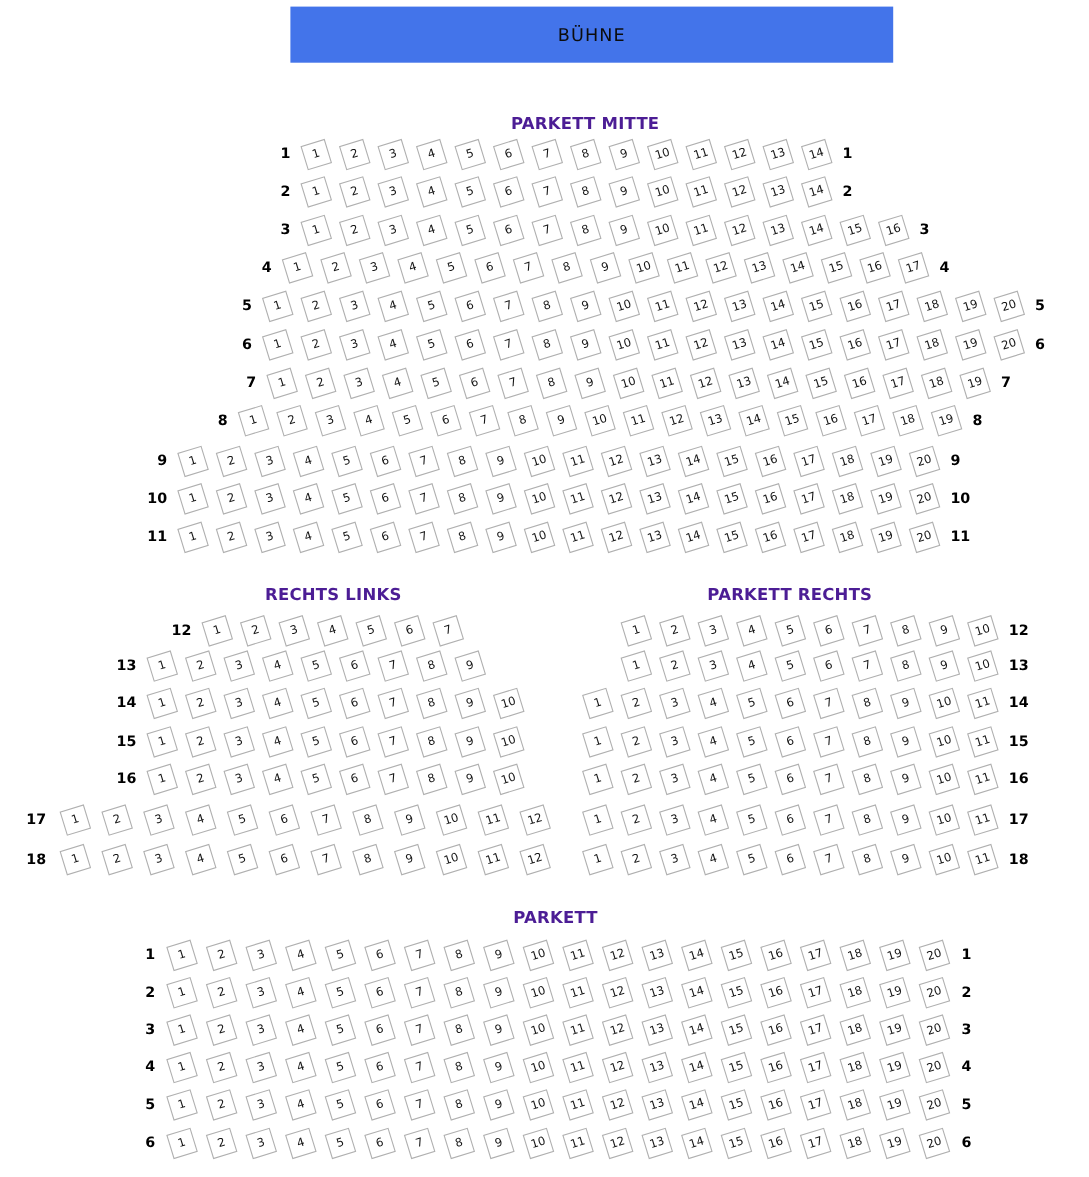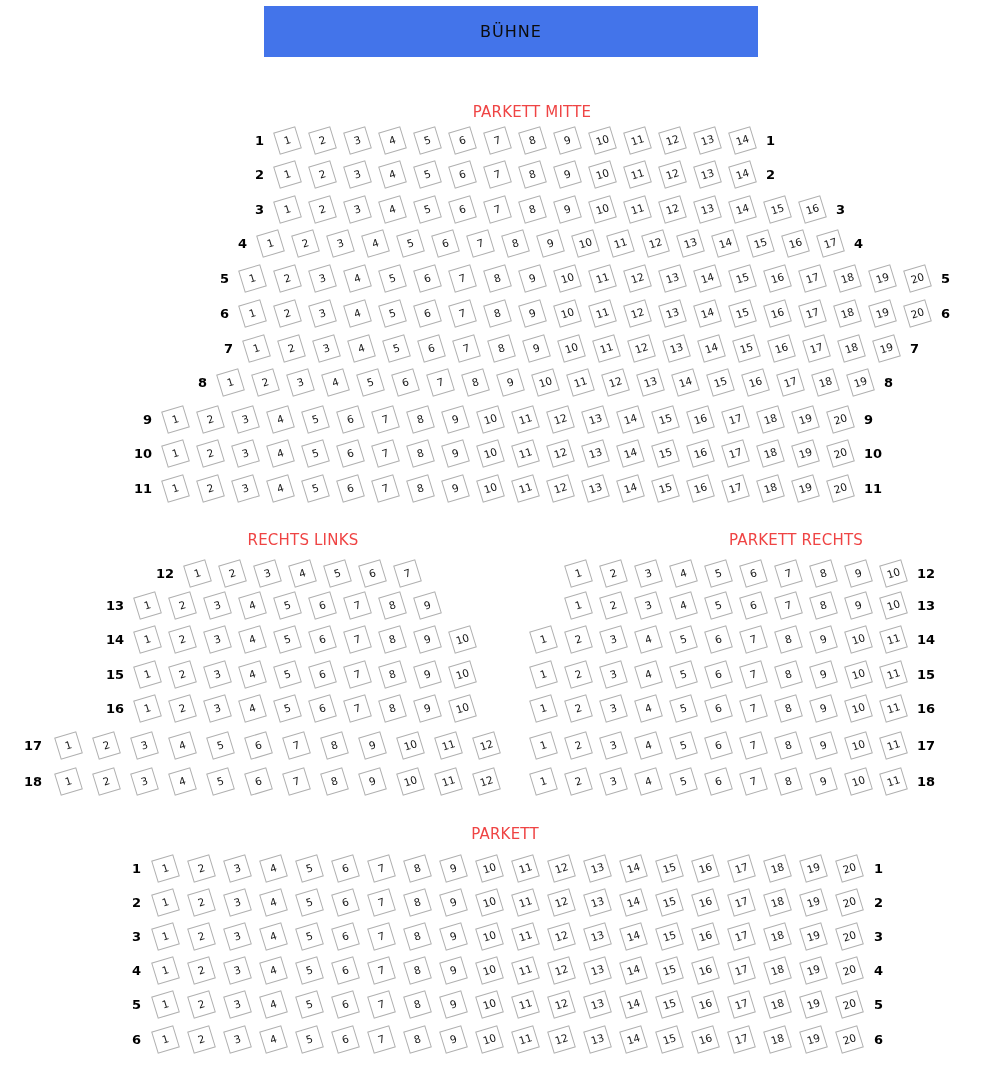--- a/index.html
+++ b/index.html
@@ -1,32 +1,32 @@
 <!DOCTYPE html>
 <html><head>
 <meta charset="utf-8">
 <style>
   html,body{margin:0;padding:0;}
   body{
     width:990px;height:1070px;position:relative;background:#ffffff;
     font-family:"Liberation Sans",sans-serif;overflow:hidden;
   }
   .stage{
-    position:absolute;left:264px;top:6px;width:494px;height:51px;
+    position:absolute;left:264px;top:6px;width:548px;height:51px;
     display:flex;align-items:center;justify-content:center;
     background:#4374EA;
     text-align:center;
   }
   .stage-label{
     font-family:"DejaVu Sans",sans-serif;font-size:16px;letter-spacing:1px;color:#0c0c0c;
   }
   .section-title{
     position:absolute;transform:translateX(-50%);
-    font-family:"DejaVu Sans",sans-serif;font-weight:normal;font-size:15px;
-    letter-spacing:0.2px;color:#ef4444;white-space:nowrap;
+    font-family:"DejaVu Sans",sans-serif;font-weight:bold;font-size:15px;
+    letter-spacing:0.2px;color:#4c1d95;white-space:nowrap;
   }
   .seat-row{
     position:absolute;display:flex;align-items:center;height:24px;
   }
   .row-label{
     font-family:"DejaVu Sans",sans-serif;font-weight:bold;font-size:13px;color:#000;
     width:24px;flex:0 0 auto;line-height:1;
   }
   .row-label.left{text-align:right;}
   .row-label.right{text-align:left;}
@@ -922,21 +922,21 @@
           </div>
           <div class="seat">
             <span class="seat-num">11</span>
           </div>
           <div class="seat">
             <span class="seat-num">12</span>
           </div>
         </div>
       </div>
       <div>
-        <div class="section-title" style="left: 796px; top: 531px;">PARKETT RECHTS</div>
+        <div class="section-title" style="left: 718px; top: 531px;">PARKETT RECHTS</div>
         <div class="seat-row" style="left: 567px; top: 561px; gap: 12px;">
           <div class="seat">
             <span class="seat-num">1</span>
           </div>
           <div class="seat">
             <span class="seat-num">2</span>
           </div>
           <div class="seat">
             <span class="seat-num">3</span>
           </div>

